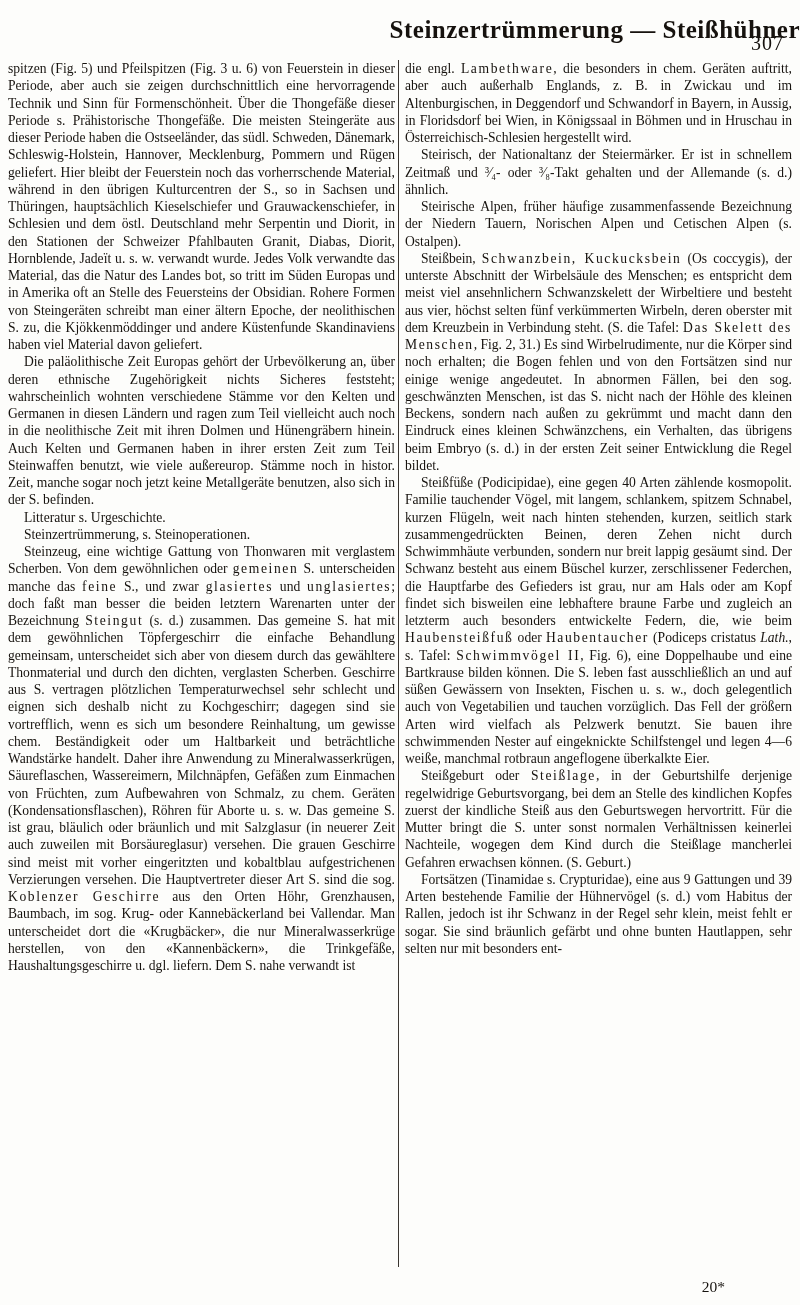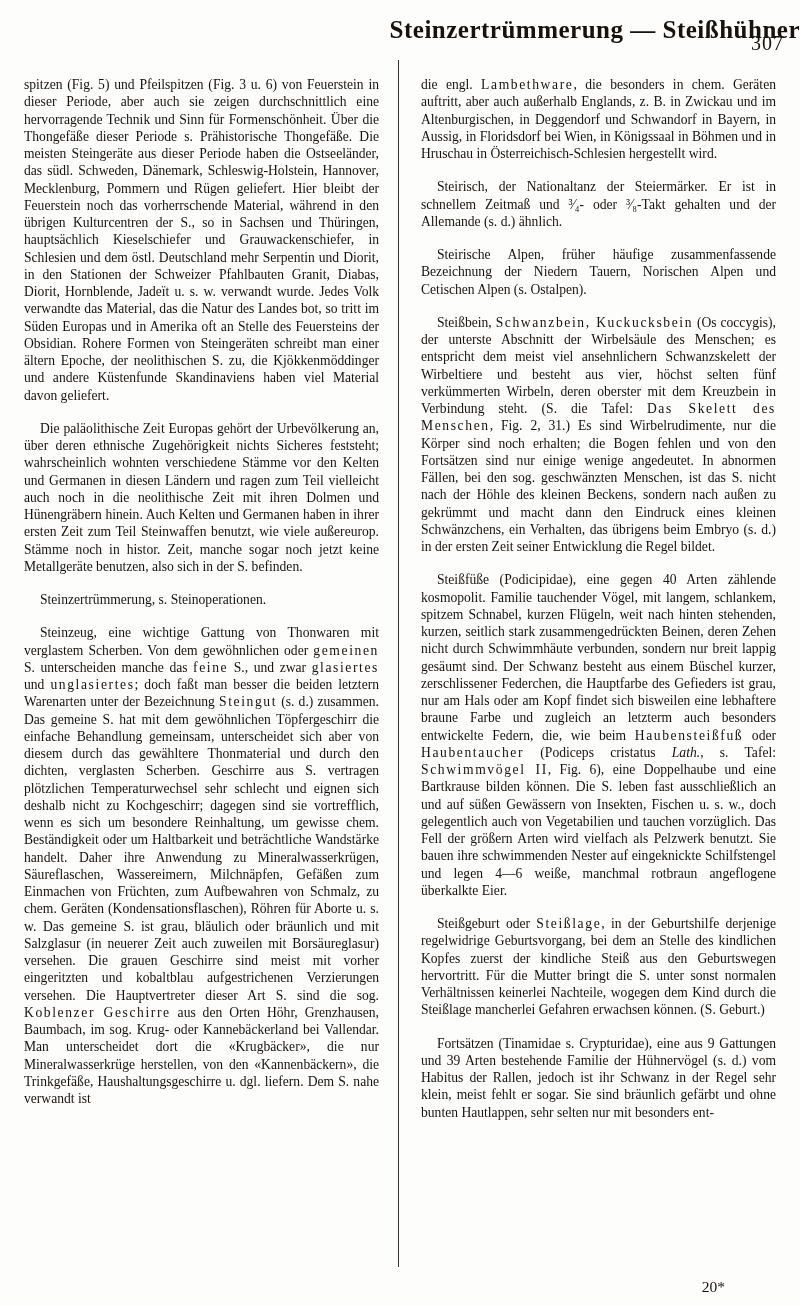--- a/index.html
+++ b/index.html
@@ -48,21 +48,21 @@
     text-align: justify;
   }
   .col-left  { margin-right: 3px; }
   .col-right { margin-left: 6px; }
   .divider {
     width: 1px;
     height: 1207px;
     background: #3a3530;
     flex: 0 0 1px;
   }
-  .par { margin: 16px; }
+  .par { margin: 0; }
   .par.indent { text-indent: 16px; }
   .seg-normal { }
   .seg-bold   { font-weight: normal; }
   .seg-spaced { letter-spacing: 1.6px; }
   .seg-italic { font-style: italic; }
   .signature {
     position: absolute;
     left: 565px;
     bottom: 9px;
     width: 160px;
@@ -75,20 +75,21 @@
 
 <div class="page" style="background: rgb(253, 253, 251); color: rgb(22, 18, 14);">
 
   <div class="running-head">Steinzertrümmerung — Steißhühner</div>
   <div class="page-number">307</div>
 
   <div class="columns">
     <div class="col col-left">
         <p class="par"><span class="seg-normal">spitzen (Fig. 5) und Pfeilspitzen (Fig. 3 u. 6) von Feuerstein in dieser Periode, aber auch sie zeigen durchschnittlich eine hervorragende Technik und Sinn für Formenschönheit. Über die Thongefäße dieser Periode s. Prähistorische Thongefäße. Die meisten Steingeräte aus dieser Periode haben die Ostseeländer, das südl. Schweden, Dänemark, Schleswig-Holstein, Hannover, Mecklenburg, Pommern und Rügen geliefert. Hier bleibt der Feuerstein noch das vorherrschende Material, während in den übrigen Kulturcentren der S., so in Sachsen und Thüringen, hauptsächlich Kieselschiefer und Grauwackenschiefer, in Schlesien und dem östl. Deutschland mehr Serpentin und Diorit, in den Stationen der Schweizer Pfahlbauten Granit, Diabas, Diorit, Hornblende, Jadeït u. s. w. verwandt wurde. Jedes Volk verwandte das Material, das die Natur des Landes bot, so tritt im Süden Europas und in Amerika oft an Stelle des Feuersteins der Obsidian. Rohere Formen von Steingeräten schreibt man einer ältern Epoche, der neolithischen S. zu, die Kjökkenmöddinger und andere Küstenfunde Skandinaviens haben viel Material davon geliefert.</span></p>
         <p class="par indent"><span class="seg-normal">Die paläolithische Zeit Europas gehört der Urbevölkerung an, über deren ethnische Zugehörigkeit nichts Sicheres feststeht; wahrscheinlich wohnten verschiedene Stämme vor den Kelten und Germanen in diesen Ländern und ragen zum Teil vielleicht auch noch in die neolithische Zeit mit ihren Dolmen und Hünengräbern hinein. Auch Kelten und Germanen haben in ihrer ersten Zeit zum Teil Steinwaffen benutzt, wie viele außereurop. Stämme noch in histor. Zeit, manche sogar noch jetzt keine Metallgeräte benutzen, also sich in der S. befinden.</span></p>
+        <p class="par indent"><span class="seg-normal">Litteratur s. Urgeschichte.</span></p>
         <p class="par indent"><span class="seg-bold">Steinzertrümmerung,</span><span class="seg-normal"> s. Steinoperationen.</span></p>
         <p class="par indent"><span class="seg-bold">Steinzeug,</span><span class="seg-normal"> eine wichtige Gattung von Thonwaren mit verglastem Scherben. Von dem gewöhnlichen oder </span><span class="seg-spaced">gemeinen</span><span class="seg-normal"> S. unterscheiden manche das </span><span class="seg-spaced">feine</span><span class="seg-normal"> S., und zwar </span><span class="seg-spaced">glasiertes</span><span class="seg-normal"> und </span><span class="seg-spaced">unglasiertes</span><span class="seg-normal">; doch faßt man besser die beiden letztern Warenarten unter der Bezeichnung </span><span class="seg-spaced">Steingut</span><span class="seg-normal"> (s. d.) zusammen. Das gemeine S. hat mit dem gewöhnlichen Töpfergeschirr die einfache Behandlung gemeinsam, unterscheidet sich aber von diesem durch das gewähltere Thonmaterial und durch den dichten, verglasten Scherben. Geschirre aus S. vertragen plötzlichen Temperaturwechsel sehr schlecht und eignen sich deshalb nicht zu Kochgeschirr; dagegen sind sie vortrefflich, wenn es sich um besondere Reinhaltung, um gewisse chem. Beständigkeit oder um Haltbarkeit und beträchtliche Wandstärke handelt. Daher ihre Anwendung zu Mineralwasserkrügen, Säureflaschen, Wassereimern, Milchnäpfen, Gefäßen zum Einmachen von Früchten, zum Aufbewahren von Schmalz, zu chem. Geräten (Kondensationsflaschen), Röhren für Aborte u. s. w. Das gemeine S. ist grau, bläulich oder bräunlich und mit Salzglasur (in neuerer Zeit auch zuweilen mit Borsäureglasur) versehen. Die grauen Geschirre sind meist mit vorher eingeritzten und kobaltblau aufgestrichenen Verzierungen versehen. Die Hauptvertreter dieser Art S. sind die sog. </span><span class="seg-spaced">Koblenzer Geschirre</span><span class="seg-normal"> aus den Orten Höhr, Grenzhausen, Baumbach, im sog. Krug- oder Kannebäckerland bei Vallendar. Man unterscheidet dort die «Krugbäcker», die nur Mineralwasserkrüge herstellen, von den «Kannenbäckern», die Trinkgefäße, Haushaltungsgeschirre u. dgl. liefern. Dem S. nahe verwandt ist</span></p>
       </div>
     <div class="divider" style="background: rgb(58, 53, 48);"></div>
     <div class="col col-right">
         <p class="par"><span class="seg-normal">die engl. </span><span class="seg-spaced">Lambethware</span><span class="seg-normal">, die besonders in chem. Geräten auftritt, aber auch außerhalb Englands, z. B. in Zwickau und im Altenburgischen, in Deggendorf und Schwandorf in Bayern, in Aussig, in Floridsdorf bei Wien, in Königssaal in Böhmen und in Hruschau in Österreichisch-Schlesien hergestellt wird.</span></p>
         <p class="par indent"><span class="seg-bold">Steirisch,</span><span class="seg-normal"> der Nationaltanz der Steiermärker. Er ist in schnellem Zeitmaß und ³⁄₄- oder ³⁄₈-Takt gehalten und der Allemande (s. d.) ähnlich.</span></p>
         <p class="par indent"><span class="seg-bold">Steirische Alpen,</span><span class="seg-normal"> früher häufige zusammenfassende Bezeichnung der Niedern Tauern, Norischen Alpen und Cetischen Alpen (s. Ostalpen).</span></p>
         <p class="par indent"><span class="seg-bold">Steißbein,</span><span class="seg-normal"> </span><span class="seg-spaced">Schwanzbein, Kuckucksbein</span><span class="seg-normal"> (Os coccygis), der unterste Abschnitt der Wirbelsäule des Menschen; es entspricht dem meist viel ansehnlichern Schwanzskelett der Wirbeltiere und besteht aus vier, höchst selten fünf verkümmerten Wirbeln, deren oberster mit dem Kreuzbein in Verbindung steht. (S. die Tafel: </span><span class="seg-spaced">Das Skelett des Menschen</span><span class="seg-normal">, Fig. 2, 31.) Es sind Wirbelrudimente, nur die Körper sind noch erhalten; die Bogen fehlen und von den Fortsätzen sind nur einige wenige angedeutet. In abnormen Fällen, bei den sog. geschwänzten Menschen, ist das S. nicht nach der Höhle des kleinen Beckens, sondern nach außen zu gekrümmt und macht dann den Eindruck eines kleinen Schwänzchens, ein Verhalten, das übrigens beim Embryo (s. d.) in der ersten Zeit seiner Entwicklung die Regel bildet.</span></p>
         <p class="par indent"><span class="seg-bold">Steißfüße</span><span class="seg-normal"> (Podicipidae), eine gegen 40 Arten zählende kosmopolit. Familie tauchender Vögel, mit langem, schlankem, spitzem Schnabel, kurzen Flügeln, weit nach hinten stehenden, kurzen, seitlich stark zusammengedrückten Beinen, deren Zehen nicht durch Schwimmhäute verbunden, sondern nur breit lappig gesäumt sind. Der Schwanz besteht aus einem Büschel kurzer, zerschlissener Federchen, die Hauptfarbe des Gefieders ist grau, nur am Hals oder am Kopf findet sich bisweilen eine lebhaftere braune Farbe und zugleich an letzterm auch besonders entwickelte Federn, die, wie beim </span><span class="seg-spaced">Haubensteißfuß</span><span class="seg-normal"> oder </span><span class="seg-spaced">Haubentaucher</span><span class="seg-normal"> (Podiceps cristatus </span><span class="seg-italic">Lath.</span><span class="seg-normal">, s. Tafel: </span><span class="seg-spaced">Schwimmvögel II</span><span class="seg-normal">, Fig. 6), eine Doppelhaube und eine Bartkrause bilden können. Die S. leben fast ausschließlich an und auf süßen Gewässern von Insekten, Fischen u. s. w., doch gelegentlich auch von Vegetabilien und tauchen vorzüglich. Das Fell der größern Arten wird vielfach als Pelzwerk benutzt. Sie bauen ihre schwimmenden Nester auf eingeknickte Schilfstengel und legen 4—6 weiße, manchmal rotbraun angeflogene überkalkte Eier.</span></p>

